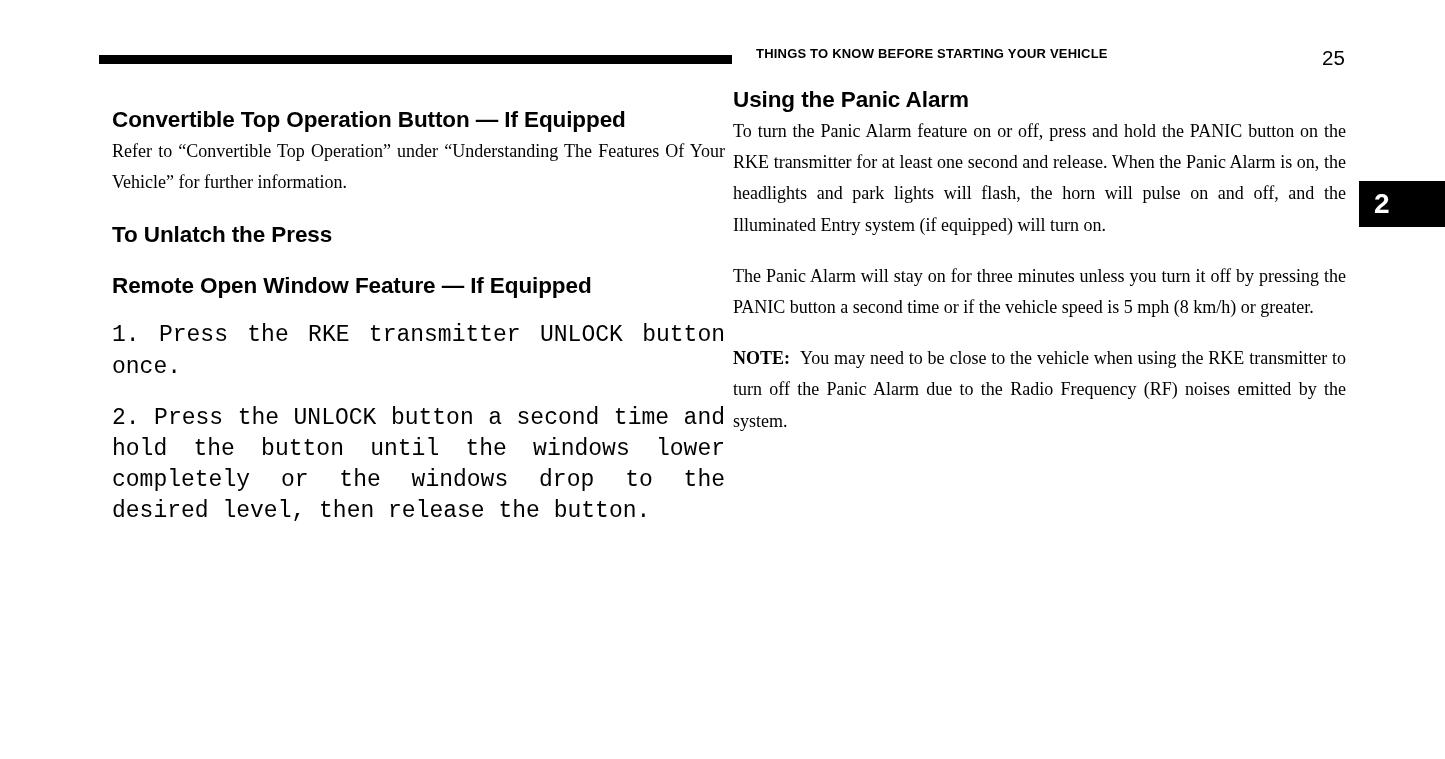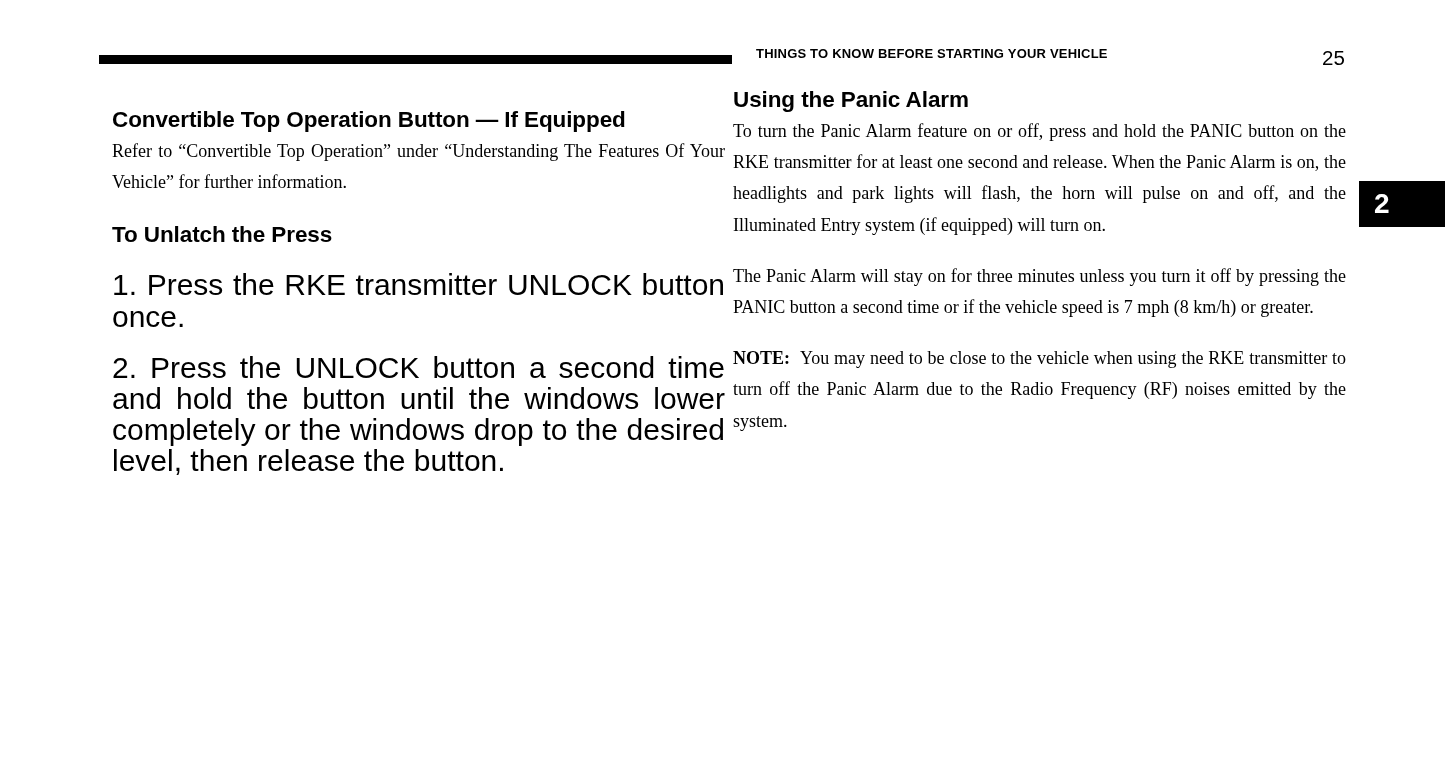--- a/index.html
+++ b/index.html
@@ -98,22 +98,22 @@
     font-family: "Liberation Serif", serif;
     font-size: 18px;
     line-height: 31.2px;
     margin: 0;
     text-align: justify;
     text-justify: inter-word;
     hyphens: manual;
   }
   p.body.gap { margin-top: 20px; }
   p.noindent-list {
-    font-family: Liberation Sans, sans-serif;
-    font-size: 30px;
+    font-family: Liberation Mono, monospace;
+    font-size: 23px;
     line-height: 31.2px;
     margin: 20px 0 0 0;
     text-align: justify;
   }
   .note-lead {
     font-family: "Liberation Serif", serif;
     font-weight: bold;
   }
   .nbsp-gap { display: inline-block; width: 10px; }
 </style>
@@ -132,27 +132,28 @@
     <span>2</span>
   </div>
 
   <div class="col col-left">
 
     <h2 class="sec">Convertible Top Operation Button — If Equipped</h2>
     <p class="body">Refer to “Convertible Top Operation” under “Understanding The Features Of Your Vehicle” for further information.</p>
 
     <h2 class="sec spaced">To Unlatch the Press</h2>
 
+    <h2 class="sec spaced">Remote Open Window Feature — If Equipped</h2>
     <p class="noindent-list">1.  Press the RKE transmitter UNLOCK button once.</p>
     <p class="noindent-list">2.  Press the UNLOCK button a second time and hold the button until the windows lower completely or the windows drop to the desired level, then release the button.</p>
 
   </div>
 
   <div class="col col-right">
 
     <h2 class="sec">Using the Panic Alarm</h2>
     <p class="body">To turn the Panic Alarm feature on or off, press and hold the PANIC button on the RKE transmitter for at least one second and release. When the Panic Alarm is on, the headlights and park lights will flash, the horn will pulse on and off, and the Illuminated Entry system (if equipped) will turn on.</p>
-    <p class="body gap">The Panic Alarm will stay on for three minutes unless you turn it off by pressing the PANIC button a second time or if the vehicle speed is 7 mph (8 km/h) or greater.</p>
+    <p class="body gap">The Panic Alarm will stay on for three minutes unless you turn it off by pressing the PANIC button a second time or if the vehicle speed is 5 mph (8 km/h) or greater.</p>
     <p class="body gap"><span class="note-lead">NOTE:</span><span class="nbsp-gap"></span><span>You may need to be close to the vehicle when using the RKE transmitter to turn off the Panic Alarm due to the Radio Frequency (RF) noises emitted by the system.</span></p>
 
   </div>
 
 </div>
 
 </body></html>

